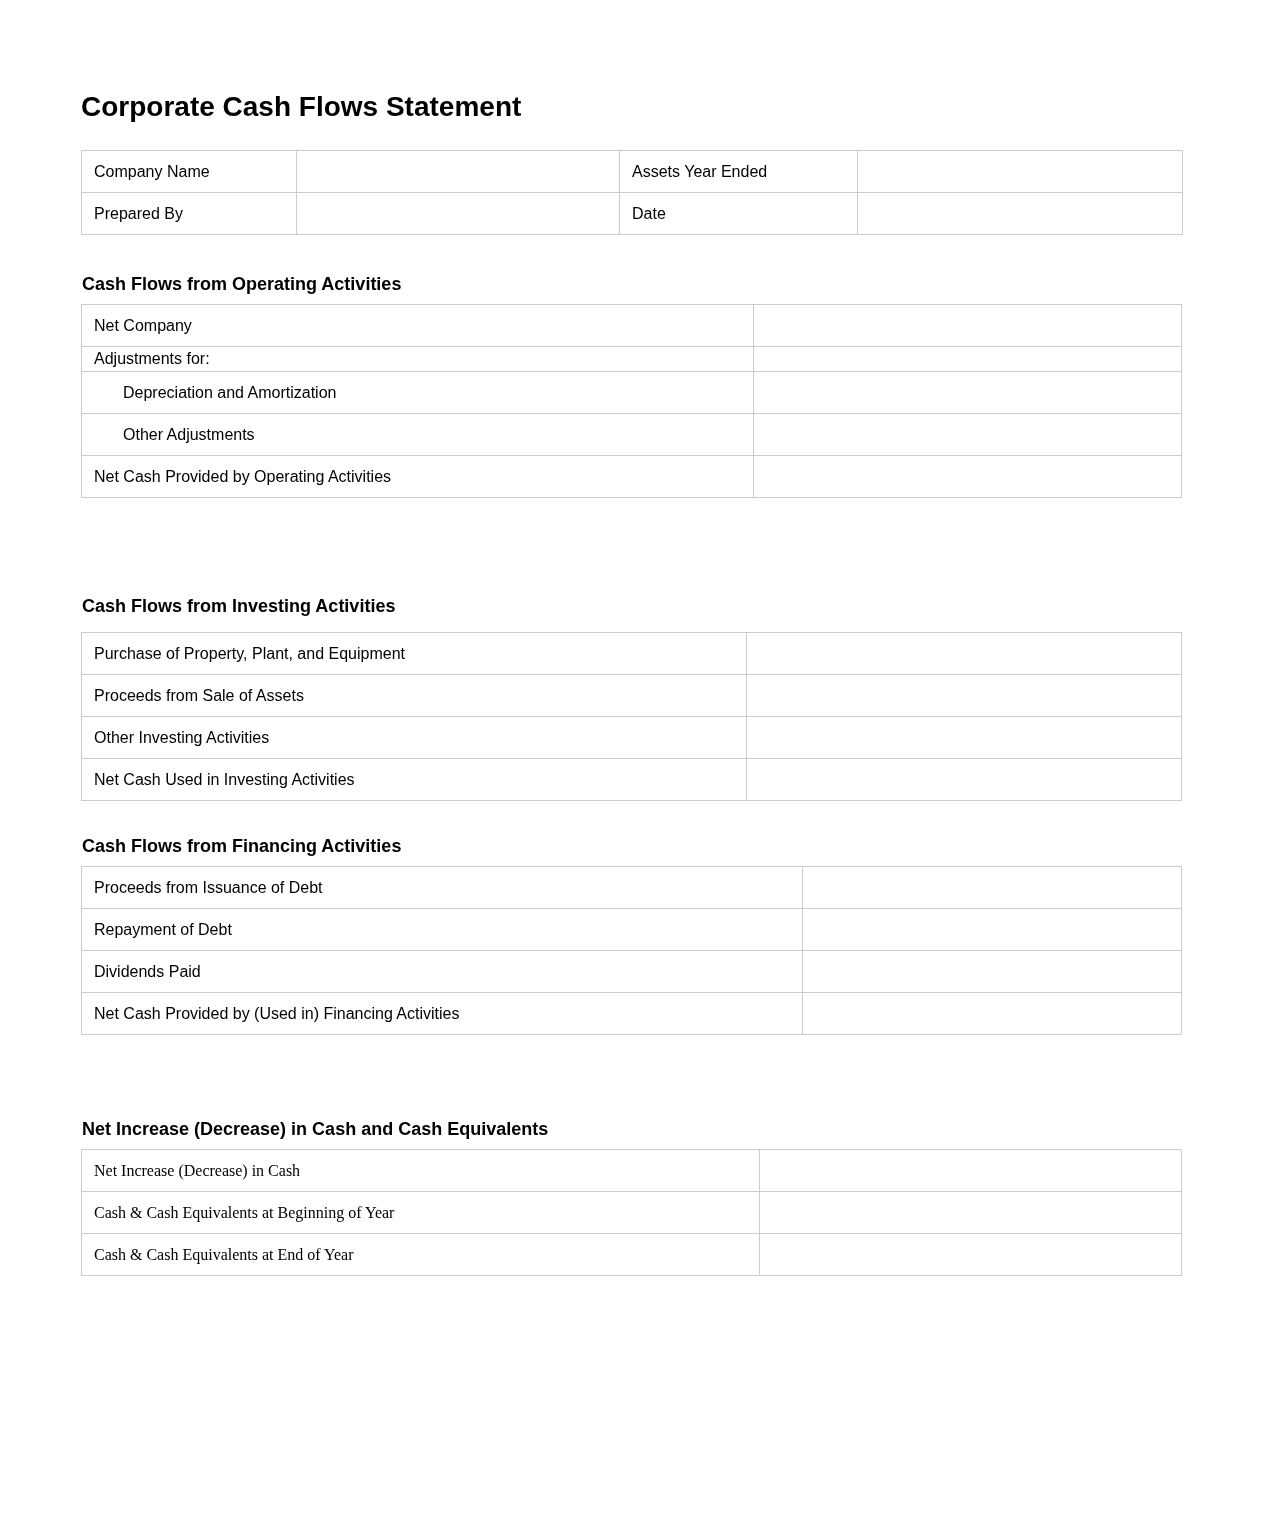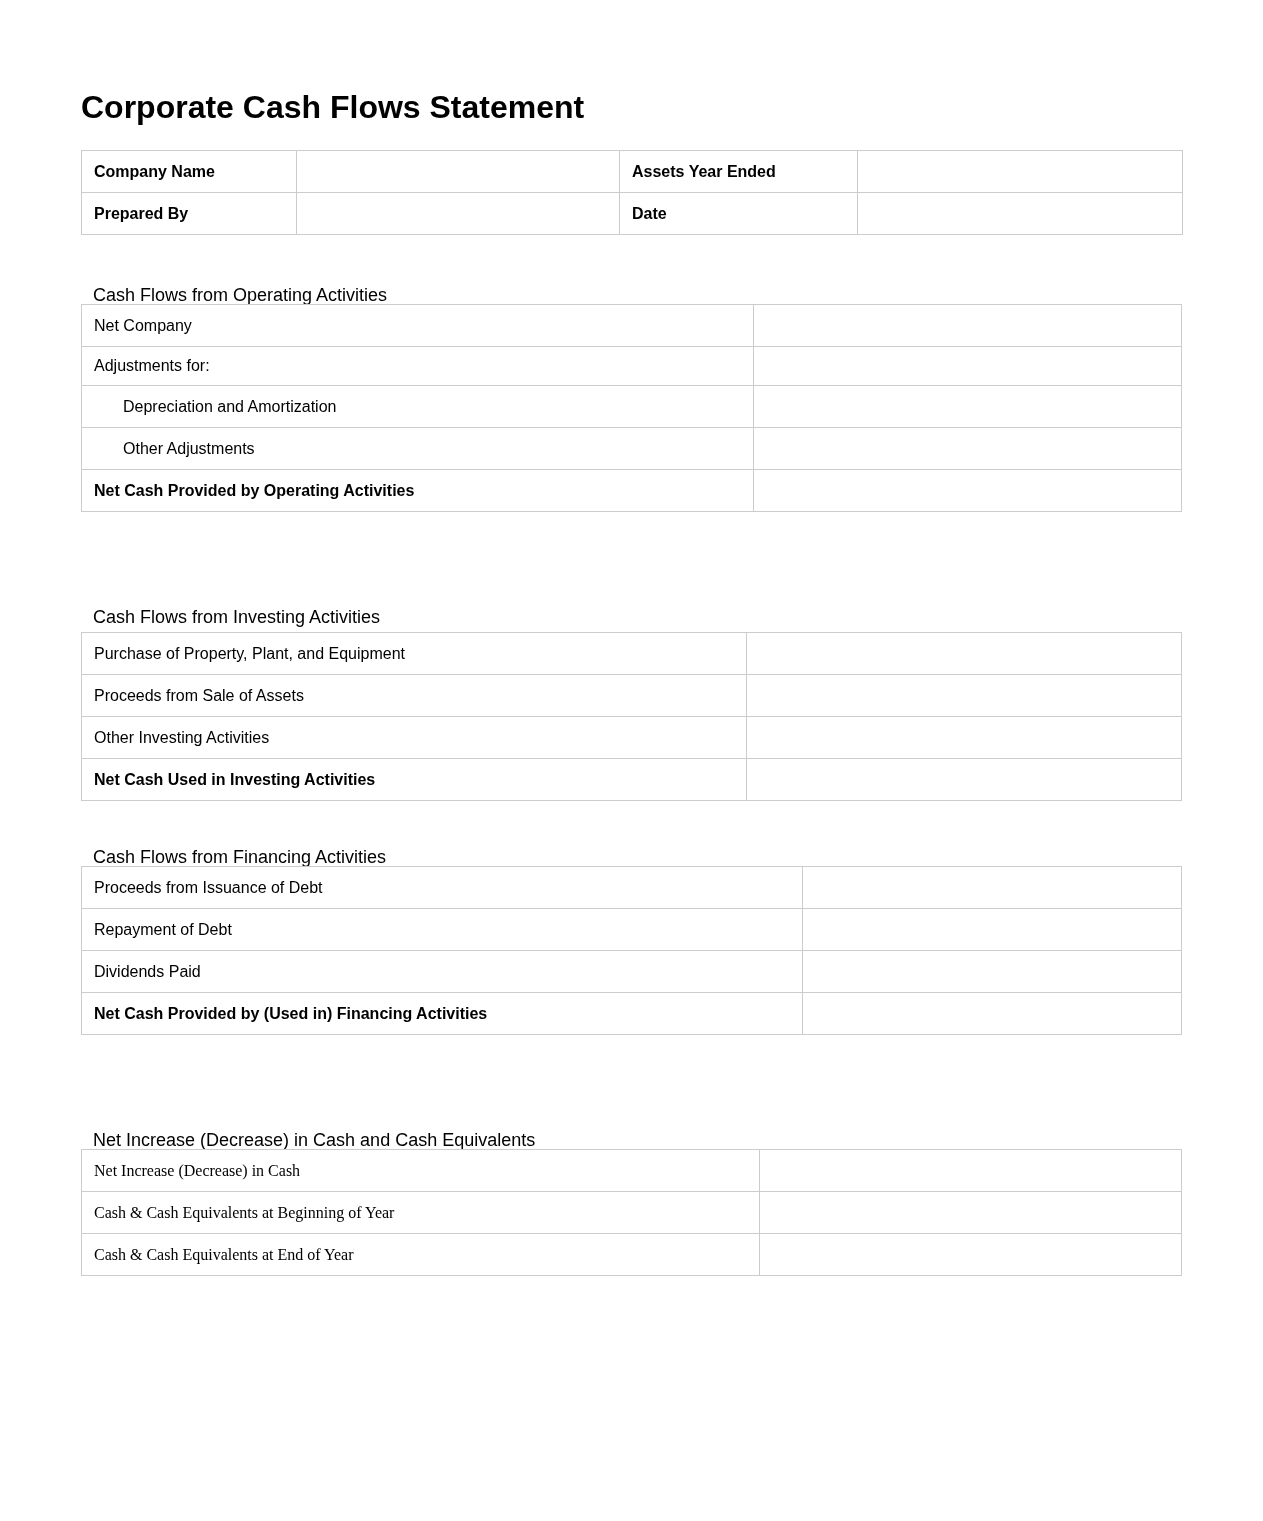--- a/index.html
+++ b/index.html
@@ -3,33 +3,33 @@
   <meta charset="utf-8">
   <style>
     html, body { margin: 0; padding: 0; background: #ffffff; }
     body {
       width: 1263px; height: 1521px; position: relative;
       font-family: "Liberation Sans", sans-serif; color: #000;
     }
     .page { position: absolute; left: 81px; top: 0; width: 1101px; }
     h1 {
       margin: 0; position: absolute; top: 88px; left: 0;
-      font-size: 32px; font-weight: bold; line-height: 38px;
+      font-size: 28px; font-weight: bold; line-height: 38px;
     }
     table { border-collapse: collapse; width: 1101px; table-layout: fixed; position: absolute; left: 0; }
     td {
       border: 1px solid #cccccc; padding: 0 12px; font-size: 16px;
       height: 42px; vertical-align: middle; box-sizing: border-box;
     }
-    td.b { font-weight: bold; }
+    td.b { font-weight: normal; }
     td.indent { padding-left: 41px; }
-    tr.short td { height: 39px; }
+    tr.short td { height: 25px; }
     h2 {
-      margin: 12px; position: absolute; left: 0;
-      font-size: 18px; font-weight: normal; line-height: 22px;
+      margin: 1px; position: absolute; left: 0;
+      font-size: 18px; font-weight: bold; line-height: 22px;
     }
     .val { cursor: text; }
   </style>
 </head>
 <body>
 
 <div class="page">
   <h1>Corporate Cash Flows Statement</h1>
 
   <table style="top:150px;">

